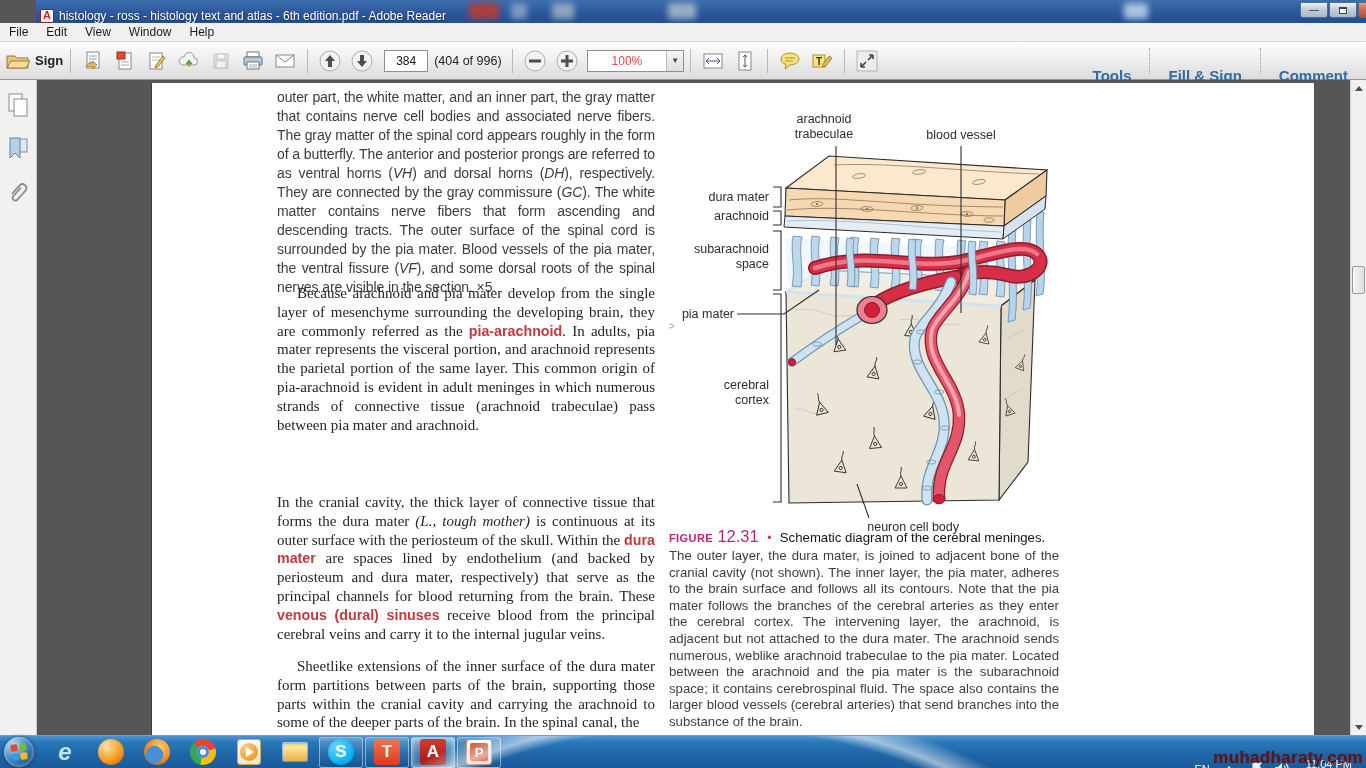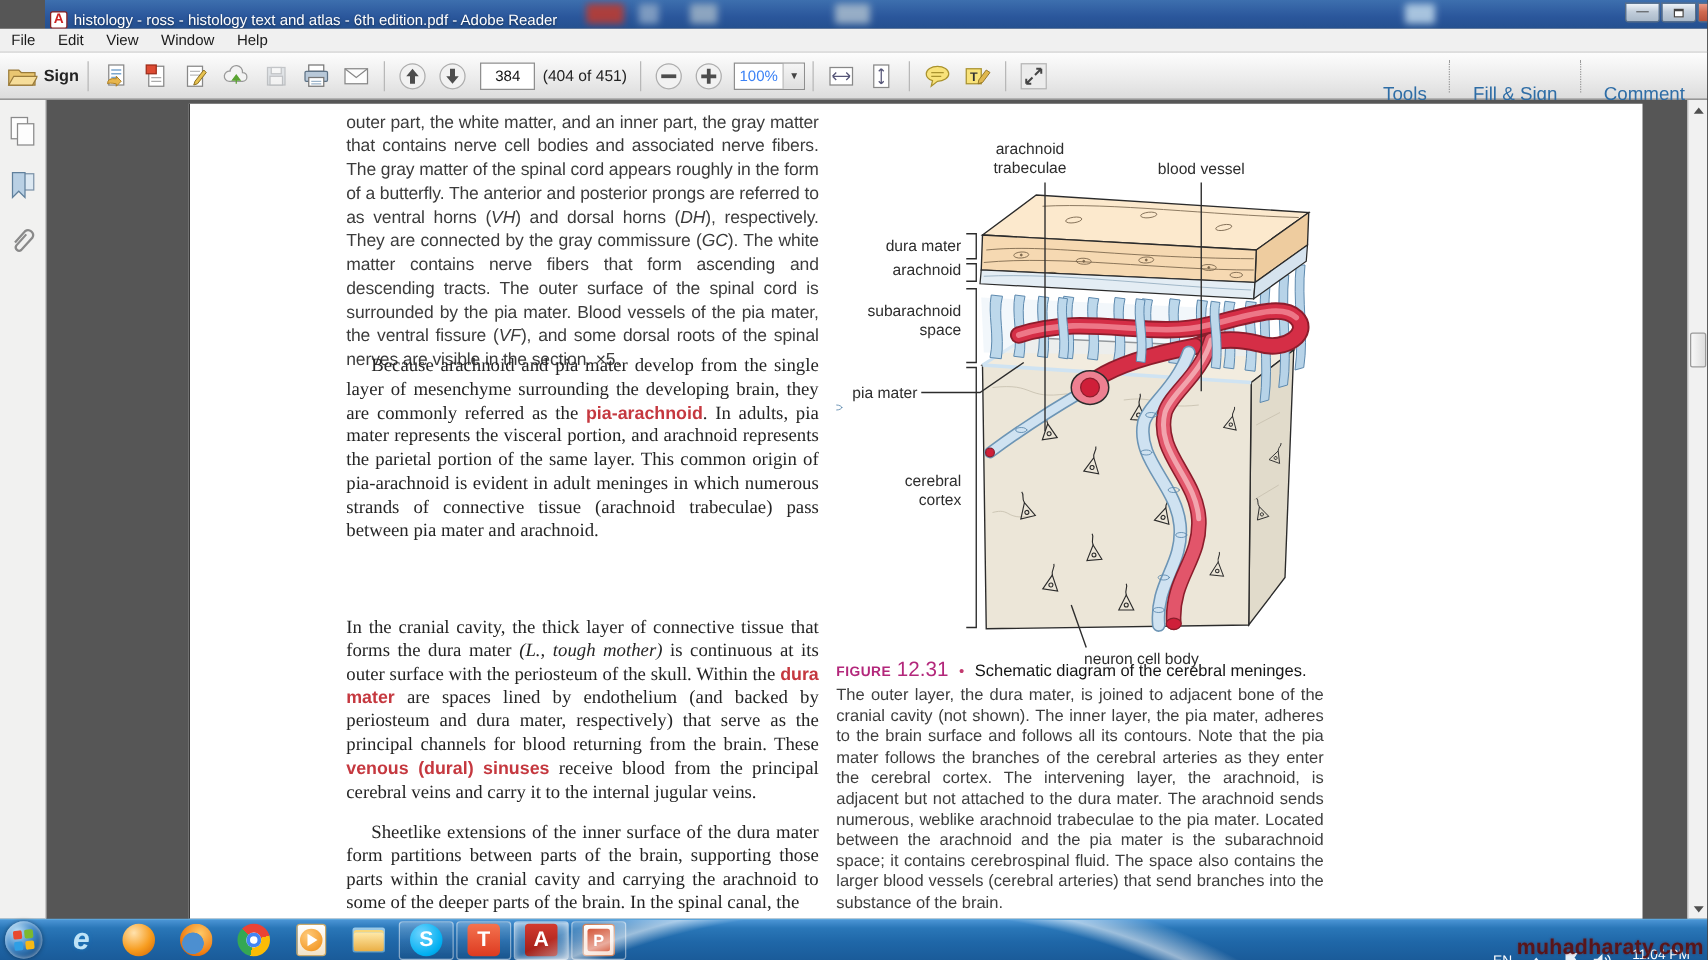--- a/index.html
+++ b/index.html
@@ -32,25 +32,25 @@
     display:flex; align-items:center; }
   .tbtn { height:30px; min-width:30px; display:flex; align-items:center; justify-content:center;
     border-radius:3px; margin:0 1px; }
   .tbtn svg { display:block; }
   .tsep { width:1px; height:24px; background:#b8b8b8; margin:0 6px; }
   .open-label { font-size:13px; font-weight:bold; color:#222; margin-left:5px; }
   .pagebox { width:44px; height:22px; border:1px solid #8f8f8f; background:#fff; text-align:center;
     font-size:12px; font-family:"Liberation Sans",sans-serif; color:#111; margin:0 6px; }
   .pagecount { font-size:12.5px; color:#222; margin-right:4px; white-space:nowrap; }
   .zoombox { height:22px; border:1px solid #8f8f8f; background:#fff; display:flex; align-items:center; margin-left:4px; }
-  .zoomval { font-size:12px; color:#3b82f6; padding:0 4px; }
+  .zoomval { font-size:12px; color:#ef4444; padding:0 24px; }
   .zoomarrow { width:17px; height:100%; border-left:1px solid #b9b9b9; background:linear-gradient(#f5f5f5,#dfdfdf);
     display:flex; align-items:center; justify-content:center; font-size:8px; color:#444; }
   .tspacer { flex:1; }
-  .rightlink { font-size:15px; font-weight:normal; color:#2e6da6; padding:0 18px; white-space:nowrap;margin-top:29px; }
+  .rightlink { font-size:15px; font-weight:bold; color:#2e6da6; padding:0 18px; white-space:nowrap;margin-top:29px; }
   .dotsep { width:1px; height:26px; border-left:1px dotted #9a9a9a; }
 
   
   .viewer { position:absolute; left:0; top:80px; width:1366px; height:655px; background:#565656; }
   .navpane { position:absolute; left:0; top:0; width:37px; height:655px; background:#f1f1f0; border-right:1px solid #c8c8c8; }
   .navico { width:24px; height:26px; margin:12px auto 18px auto; display:block; }
   .scrollbar { position:absolute; right:0; top:0; width:16px; height:655px; background:#f1f1f1; border-left:1px solid #d2d2d2; }
   .sb-arrow { position:absolute; left:0; width:16px; height:16px; display:flex; align-items:center; justify-content:center; }
   .tri-up { width:0; height:0; border-left:4px solid transparent; border-right:4px solid transparent; border-bottom:5px solid #4f4f4f; }
   .tri-down { width:0; height:0; border-left:4px solid transparent; border-right:4px solid transparent; border-top:5px solid #4f4f4f; }
@@ -234,21 +234,21 @@
         <path d="M11,5 l5,6 h-3 v6 h-4 v-6 h-3 z" fill="#4d4d4d"></path>
       </svg>
     </div>
     <div class="tbtn">
       <svg width="22" height="22" viewBox="0 0 22 22">
         <circle cx="11" cy="11" r="10" fill="#f2f2f2" stroke="#adadad"></circle>
         <path d="M11,17 l-5,-6 h3 v-6 h4 v6 h3 z" fill="#4d4d4d"></path>
       </svg>
     </div>
     <input class="pagebox" value="384" style="">
-    <span class="pagecount">(404 of 451)</span>
+    <span class="pagecount">(404 of 996)</span>
     <div class="tsep"></div>
     <div class="tbtn">
       <svg width="22" height="22" viewBox="0 0 22 22">
         <circle cx="11" cy="11" r="10" fill="#f2f2f2" stroke="#adadad"></circle>
         <rect x="5" y="9.5" width="12" height="3" fill="#4d4d4d"></rect>
       </svg>
     </div>
     <div class="tbtn">
       <svg width="22" height="22" viewBox="0 0 22 22">
         <circle cx="11" cy="11" r="10" fill="#f2f2f2" stroke="#adadad"></circle>

